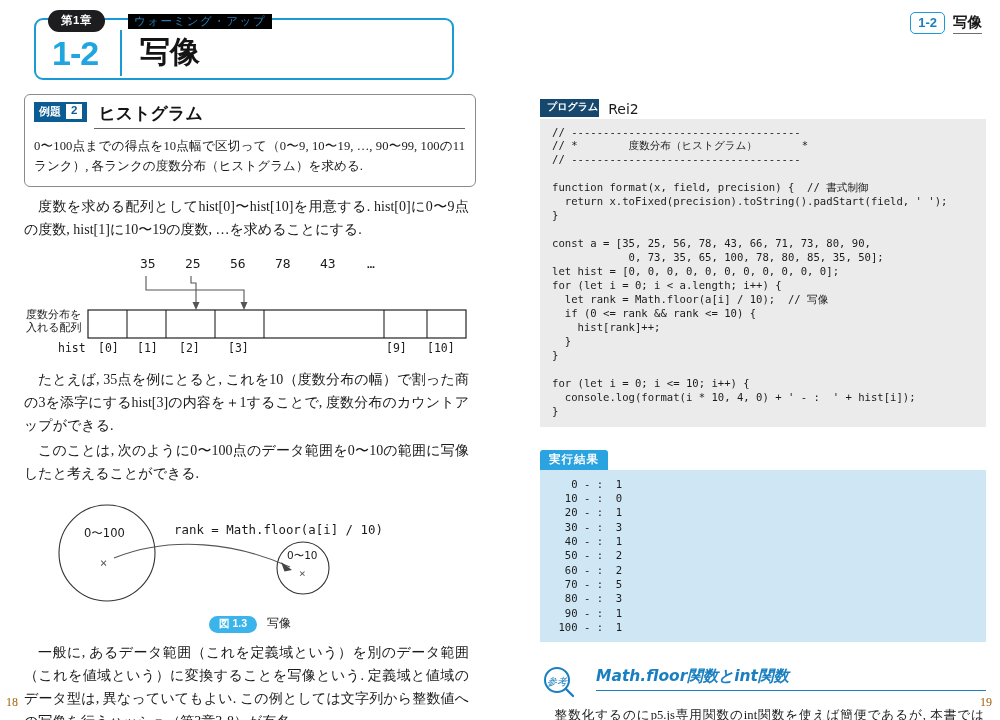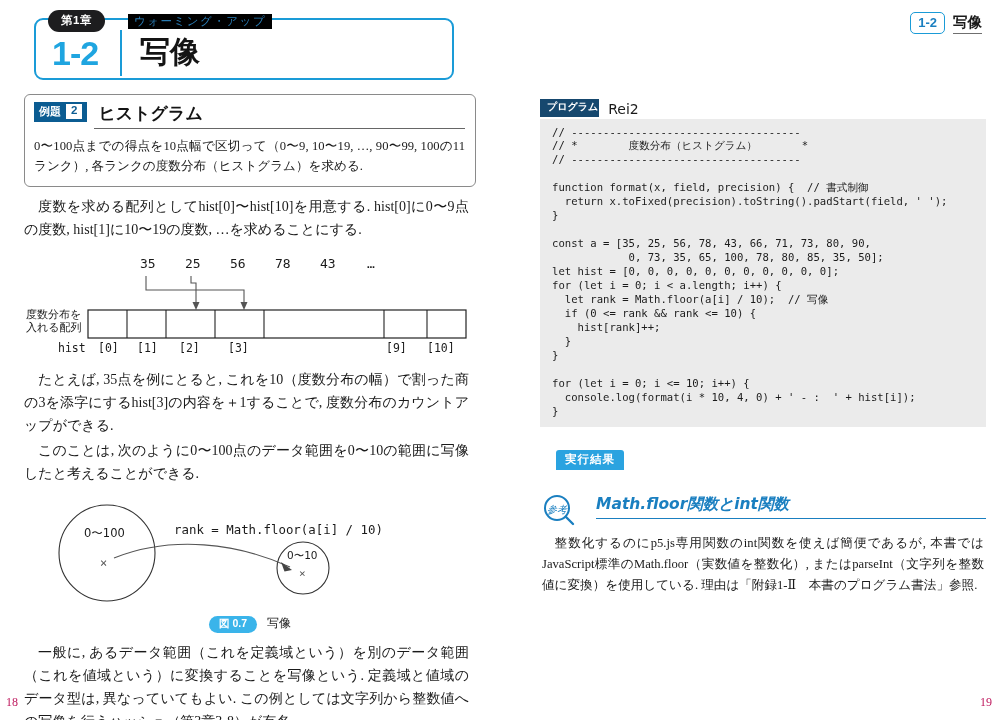--- a/index.html
+++ b/index.html
@@ -164,21 +164,21 @@
   }
   .code-block {
     background: #ebebeb;
     padding: 7px 10px 8px 12px;
     font-family: "DejaVu Sans Mono", "Liberation Mono", monospace;
     font-size: 10.6px; line-height: 1.32;
     white-space: pre;
     color: #1b1b1b;
     overflow: hidden;
   }
-  .result-badge-wrap { margin: 22px 0 0 16px; }
+  .result-badge-wrap { margin: 22px 0 0 0; }
   .result-badge {
     display: inline-block;
     background: #2aa3e0; color: #fff;
     font-family: "DejaVu Sans", sans-serif;
     font-size: 11.5px; font-weight: bold;
     padding: 2px 9px 3px 9px;
     border-radius: 3px 3px 0 0;
     letter-spacing: 1px;
   }
   .result-block {
@@ -197,21 +197,21 @@
     font-family: "DejaVu Sans", "Liberation Sans", sans-serif;
     flex: 1; border-bottom: 1.4px solid #1a7fc0; padding-bottom: 3px;
   }
   .ref-body {
     font-size: 12.6px; line-height: 1.66; margin: 7px 2px 0 2px;
     text-indent: 1em; text-align: justify;
   }
 
   .pagenum {
     position: absolute; bottom: 10px;
-    font-size: 12px; color: #be185d;
+    font-size: 12px; color: #a16207;
     font-family: "Liberation Serif", serif;
   }
   .pagenum-l { left: 6px; }
   .pagenum-r { right: 8px; }
 
   svg text { font-family: "DejaVu Sans Mono", "Liberation Mono", monospace; }
   .jp-svg { font-family: "DejaVu Sans", "Liberation Sans", sans-serif; }
 </style>
 </head>
 <body>
@@ -294,21 +294,21 @@
         <text x="277" y="82" font-size="11" fill="#555">×</text>
 
         <path d="M92 63 C150 40, 215 48, 268 72" stroke="#555" stroke-width="1.1" fill="none"></path>
         <path d="M270 75 L259 67 L262.5 76.5 Z" fill="#444"></path>
 
         <text x="152" y="39" font-size="12.4" fill="#1a1a1a">rank = Math.floor(a[i] / 10)</text>
       </svg>
     </div>
 
     <div class="fig-cap">
-      <span class="fig-badge">図 0.7</span>
+      <span class="fig-badge">図 1.3</span>
       <span class="fig-cap-text">写像</span>
     </div>
 
     <p class="body">一般に, あるデータ範囲（これを定義域という）を別のデータ範囲（これを値域という）に変換することを写像という. 定義域と値域のデータ型は, 異なっていてもよい. この例としては文字列から整数値への写像を行うハッシュ（第3章3-8）が有名.</p>
 
     <div class="pagenum pagenum-l">18</div>
   </div>
 
   <div class="page page-right">
 
@@ -339,20 +339,31 @@
   }
 }
 
 for (let i = 0; i &lt;= 10; i++) {
   console.log(format(i * 10, 4, 0) + ' - :  ' + hist[i]);
 }</div>
 
     <div class="result-badge-wrap">
       <span class="result-badge">実行結果</span>
     </div>
+    <div class="result-block">   0 - :  1
+  10 - :  0
+  20 - :  1
+  30 - :  3
+  40 - :  1
+  50 - :  2
+  60 - :  2
+  70 - :  5
+  80 - :  3
+  90 - :  1
+ 100 - :  1</div>
 
     <div class="ref-head">
       <svg width="34" height="32" viewBox="0 0 34 32">
         <circle cx="15" cy="14" r="12" fill="none" stroke="#1a7fc0" stroke-width="2"></circle>
         <line x1="24" y1="23" x2="31" y2="30" stroke="#1a7fc0" stroke-width="2.4" stroke-linecap="round"></line>
         <text class="jp-svg" x="15" y="18.5" font-size="10" fill="#1a7fc0" text-anchor="middle">参考</text>
       </svg>
       <span class="ref-title">Math.floor関数とint関数</span>
     </div>
     <div class="ref-body">整数化するのにp5.js専用関数のint関数を使えば簡便であるが, 本書ではJavaScript標準のMath.floor（実数値を整数化）, またはparseInt（文字列を整数値に変換）を使用している. 理由は「附録1-Ⅱ　本書のプログラム書法」参照.</div>

